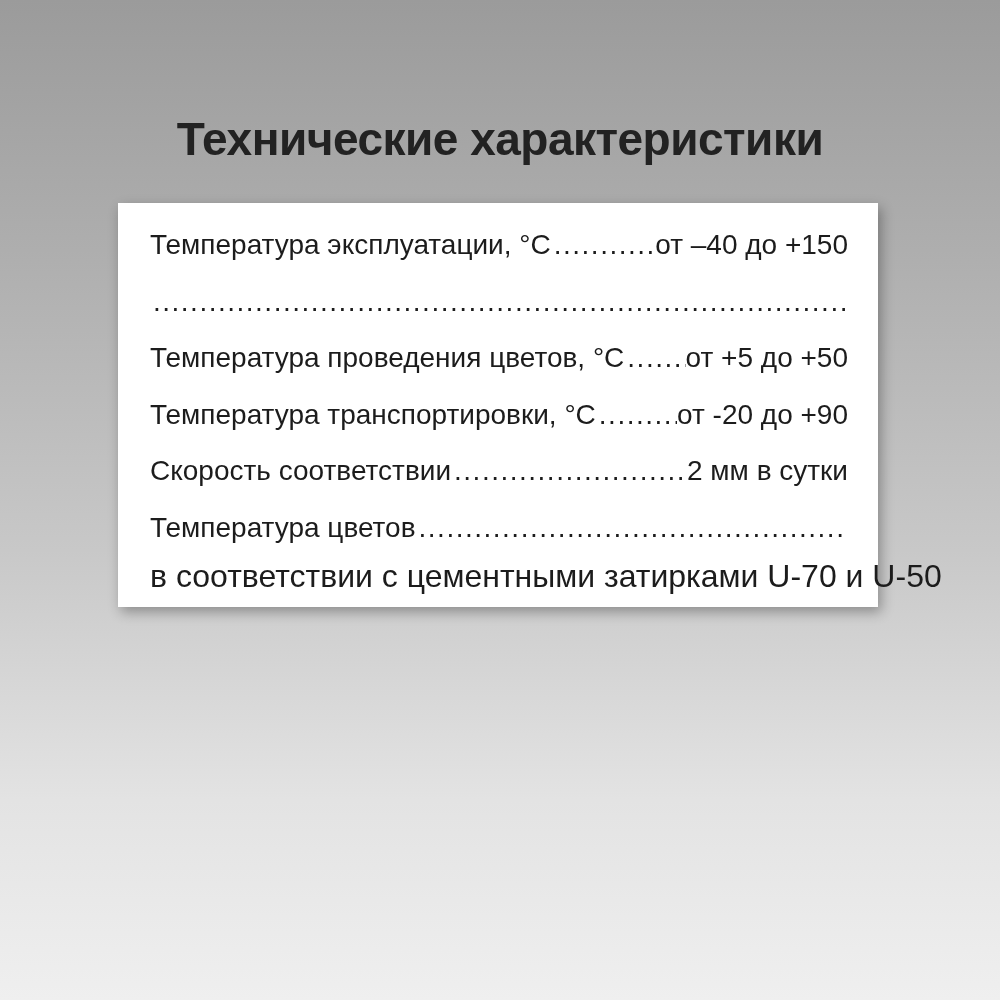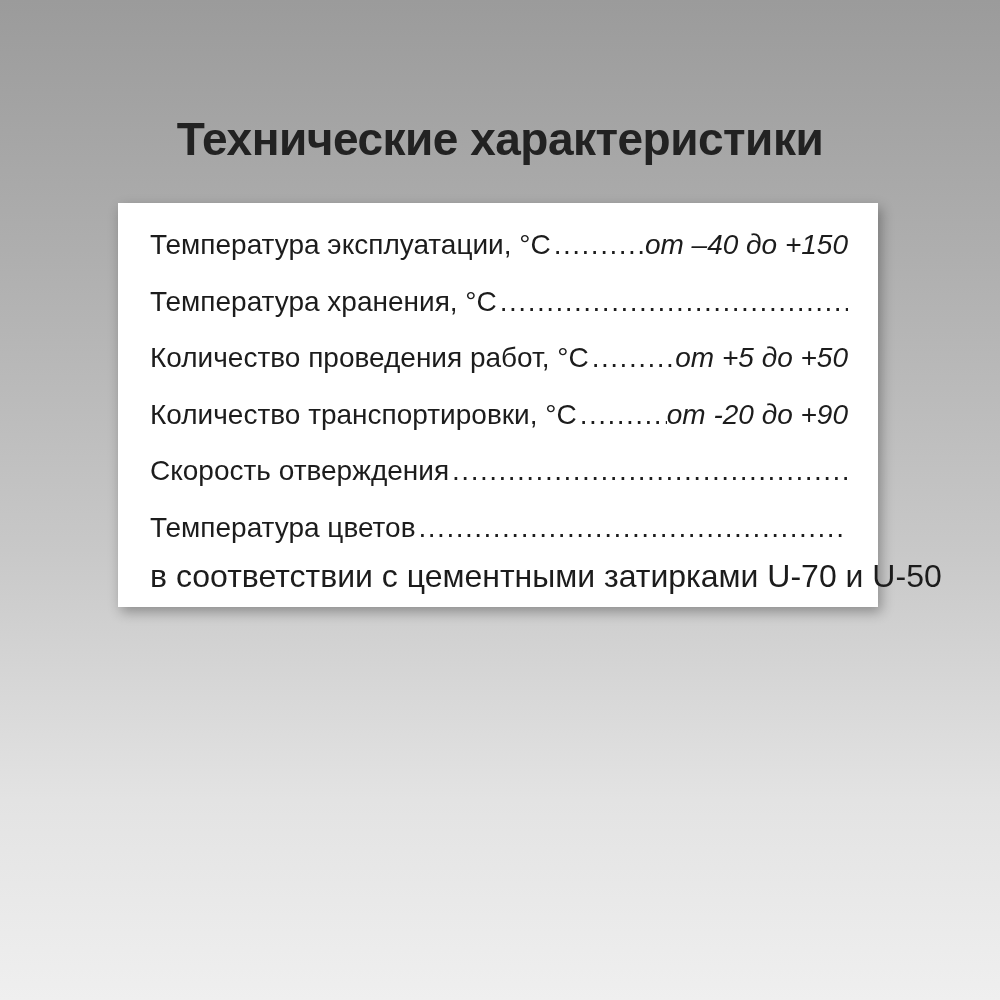--- a/index.html
+++ b/index.html
@@ -54,21 +54,20 @@
   .dot-leader {
     flex: 1 1 auto;
     min-width: 0;
     overflow: hidden;
     white-space: nowrap;
     letter-spacing: 1.5px;
     padding: 0 3px;
   }
   .spec-value {
     flex: 0 0 auto;
-    font-style: italic;
   }
   .spec-footnote {
     font-size: 32px;
     line-height: 40px;
     white-space: nowrap;
     color: #1c1c1c;
   }
 </style>
 </head>
 <body>
@@ -79,39 +78,39 @@
 
   <div class="spec-card">
 
     <div class="spec-row">
       <span class="spec-label">Температура эксплуатации, °С</span>
       <span class="dot-leader">.......................................................................................................................</span>
       <span class="spec-value">от –40 до +150</span>
     </div>
 
     <div class="spec-row">
-      <span class="spec-label">Температура хранения, °С</span>
       <span class="dot-leader">.......................................................................................................................</span>
     </div>
 
     <div class="spec-row">
-      <span class="spec-label">Количество проведения работ, °С</span>
+      <span class="spec-label">Температура проведения цветов, °С</span>
       <span class="dot-leader">.......................................................................................................................</span>
       <span class="spec-value">от +5 до +50</span>
     </div>
 
     <div class="spec-row">
-      <span class="spec-label">Количество транспортировки, °С</span>
+      <span class="spec-label">Температура транспортировки, °С</span>
       <span class="dot-leader">.......................................................................................................................</span>
       <span class="spec-value">от -20 до +90</span>
     </div>
 
     <div class="spec-row">
-      <span class="spec-label">Скорость отверждения</span>
+      <span class="spec-label">Скорость соответствии</span>
       <span class="dot-leader">.......................................................................................................................</span>
+      <span class="spec-value">2 мм в сутки</span>
     </div>
 
     <div class="spec-row">
       <span class="spec-label">Температура цветов</span>
       <span class="dot-leader">.......................................................................................................................</span>
     </div>
 
     <div class="spec-footnote">в соответствии с цементными затирками U-70 и U-50</div>
 
   </div>

